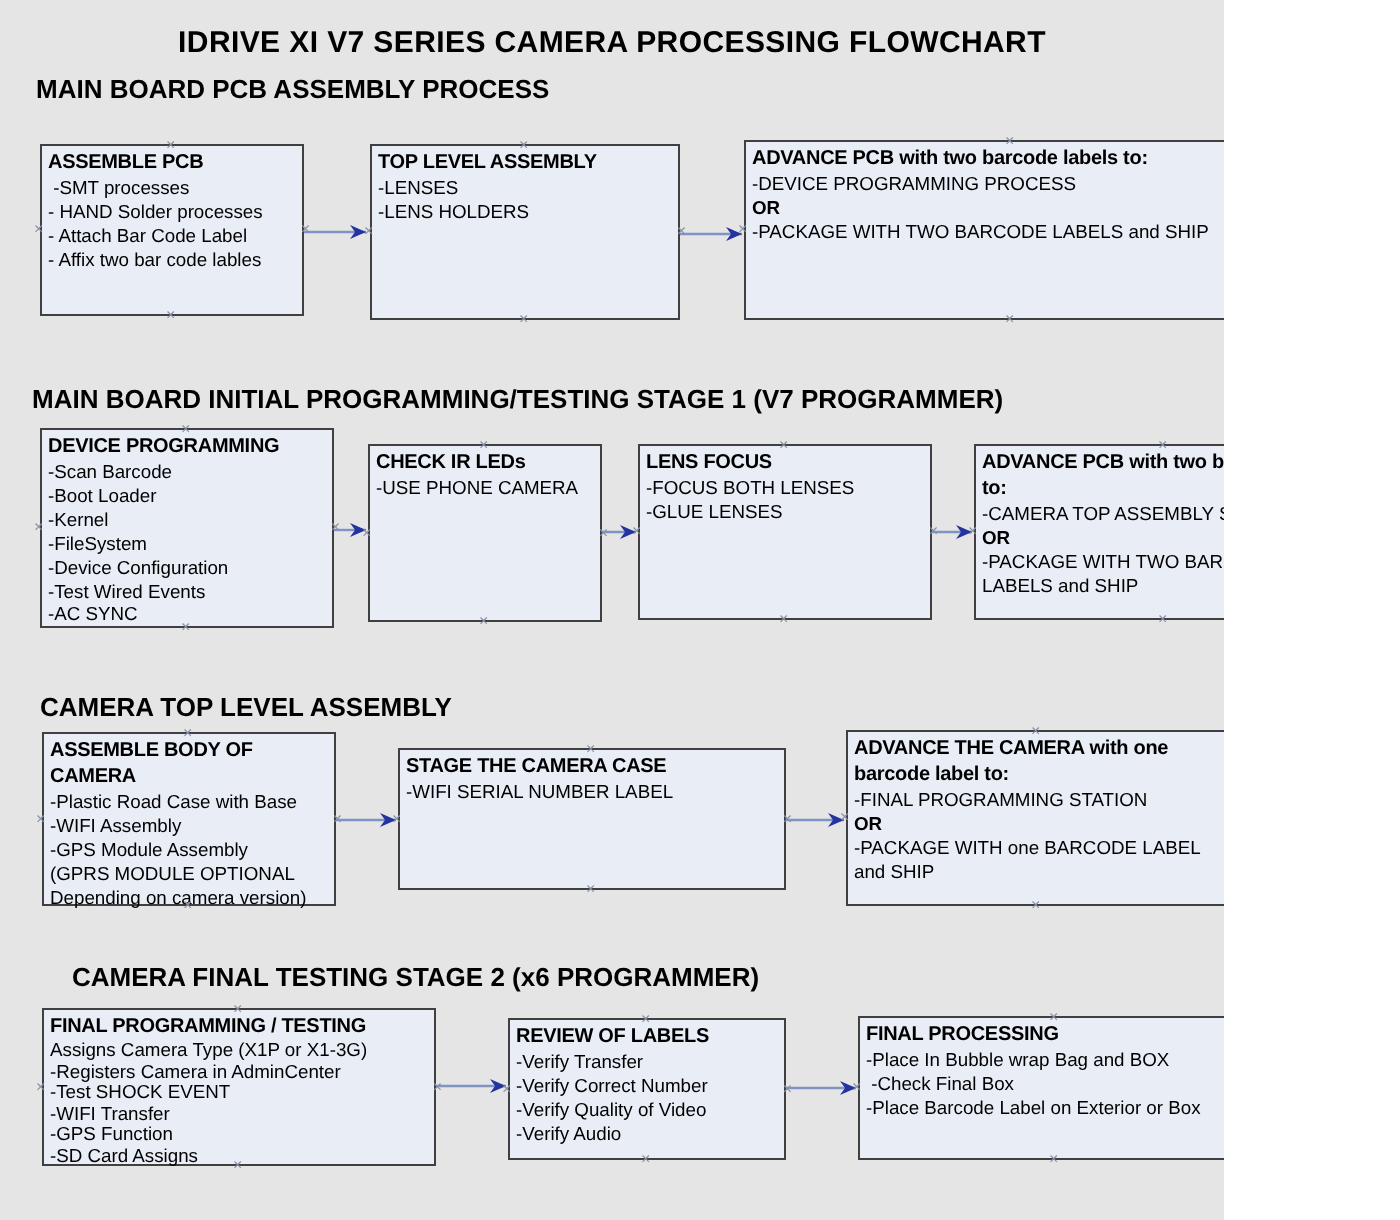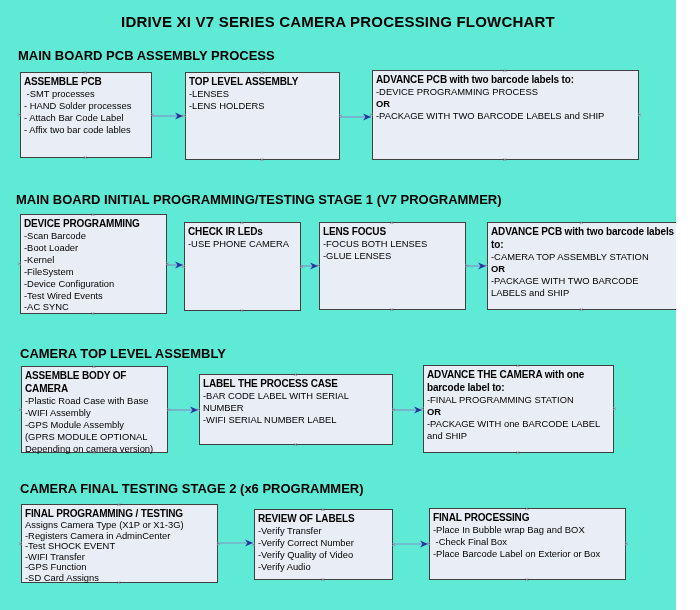--- a/index.html
+++ b/index.html
@@ -1,17 +1,17 @@
 <!DOCTYPE html>
 <html><head>
 <meta charset="utf-8">
 <style>
   html,body { margin:0; padding:0; background:#ffffff; }
   .canvas {
-    position:relative; width:676px; height:610px; background:#5eead4;
+    position:relative; width:612px; height:610px; background:#e5e5e5;
     font-family:"Liberation Sans", sans-serif; color:#000; overflow:hidden;
   }
   .main-title {
     position:absolute; top:13px; left:0; width:100%; text-align:center;
     font-size:15px; font-weight:bold; letter-spacing:0.2px;
   }
   .section-heading {
     position:absolute; font-size:13px; font-weight:bold; white-space:nowrap;
   }
   .box {
@@ -33,24 +33,24 @@
   svg.arrows { position:absolute; left:0; top:0; pointer-events:none; }
   line.arrow { stroke:#8193c5; stroke-width:1.2; }
 </style>
 </head>
 <body>
 
 <div class="canvas">
 
   <div class="main-title">IDRIVE XI V7 SERIES CAMERA PROCESSING FLOWCHART</div>
 
-  <div class="section-heading" style="left:18px;top:48px">MAIN BOARD PCB ASSEMBLY PROCESS</div>
+  <div class="section-heading" style="left:18px;top:37px">MAIN BOARD PCB ASSEMBLY PROCESS</div>
   <div class="section-heading" style="left:16px;top:192px">MAIN BOARD INITIAL PROGRAMMING/TESTING STAGE 1 (V7 PROGRAMMER)</div>
   <div class="section-heading" style="left:20px;top:346px">CAMERA TOP LEVEL ASSEMBLY</div>
-  <div class="section-heading" style="left:20px;top:481px">CAMERA FINAL TESTING STAGE 2 (x6 PROGRAMMER)</div>
+  <div class="section-heading" style="left:36px;top:481px">CAMERA FINAL TESTING STAGE 2 (x6 PROGRAMMER)</div>
 
   <svg class="arrows" width="700" height="610">
     <defs>
       <marker id="ah" viewBox="0 0 9 8" markerWidth="9" markerHeight="8" refX="8.5" refY="4" orient="auto" markerUnits="userSpaceOnUse">
         <path d="M0.5,0.5 L8.5,4 L0.5,7.5 L3,4 Z" fill="#2433a0"></path>
       </marker>
     </defs>
     <line class="arrow" x1="152" y1="116" x2="183" y2="116" marker-end="url(#ah)"></line>
     <line class="arrow" x1="340" y1="117" x2="371" y2="117" marker-end="url(#ah)"></line>
     <line class="arrow" x1="167" y1="265" x2="183" y2="265" marker-end="url(#ah)"></line>
@@ -151,22 +151,21 @@
     <div class="box-line">-GPS Module Assembly</div>
     <div class="box-line">(GPRS MODULE OPTIONAL</div>
     <div class="box-line">Depending on camera version)</div>
   </div>
 
   <div class="box" style="left:199px;top:374px;width:194px;height:71px">
     <span class="anchor a-top">×</span>
     <span class="anchor a-bottom">×</span>
     <span class="anchor a-left">×</span>
     <span class="anchor a-right">×</span>
-    <div class="box-title">LABEL THE PROCESS CASE</div>
-    <div class="box-line">-BAR CODE LABEL WITH SERIAL NUMBER</div>
+    <div class="box-title">STAGE THE CAMERA CASE</div>
     <div class="box-line">-WIFI SERIAL NUMBER LABEL</div>
   </div>
 
   <div class="box" style="left:423px;top:365px;width:191px;height:88px">
     <span class="anchor a-top">×</span>
     <span class="anchor a-bottom">×</span>
     <span class="anchor a-left">×</span>
     <span class="anchor a-right">×</span>
     <div class="box-title">ADVANCE THE CAMERA with one barcode label to:</div>
     <div class="box-line">-FINAL PROGRAMMING STATION</div>

